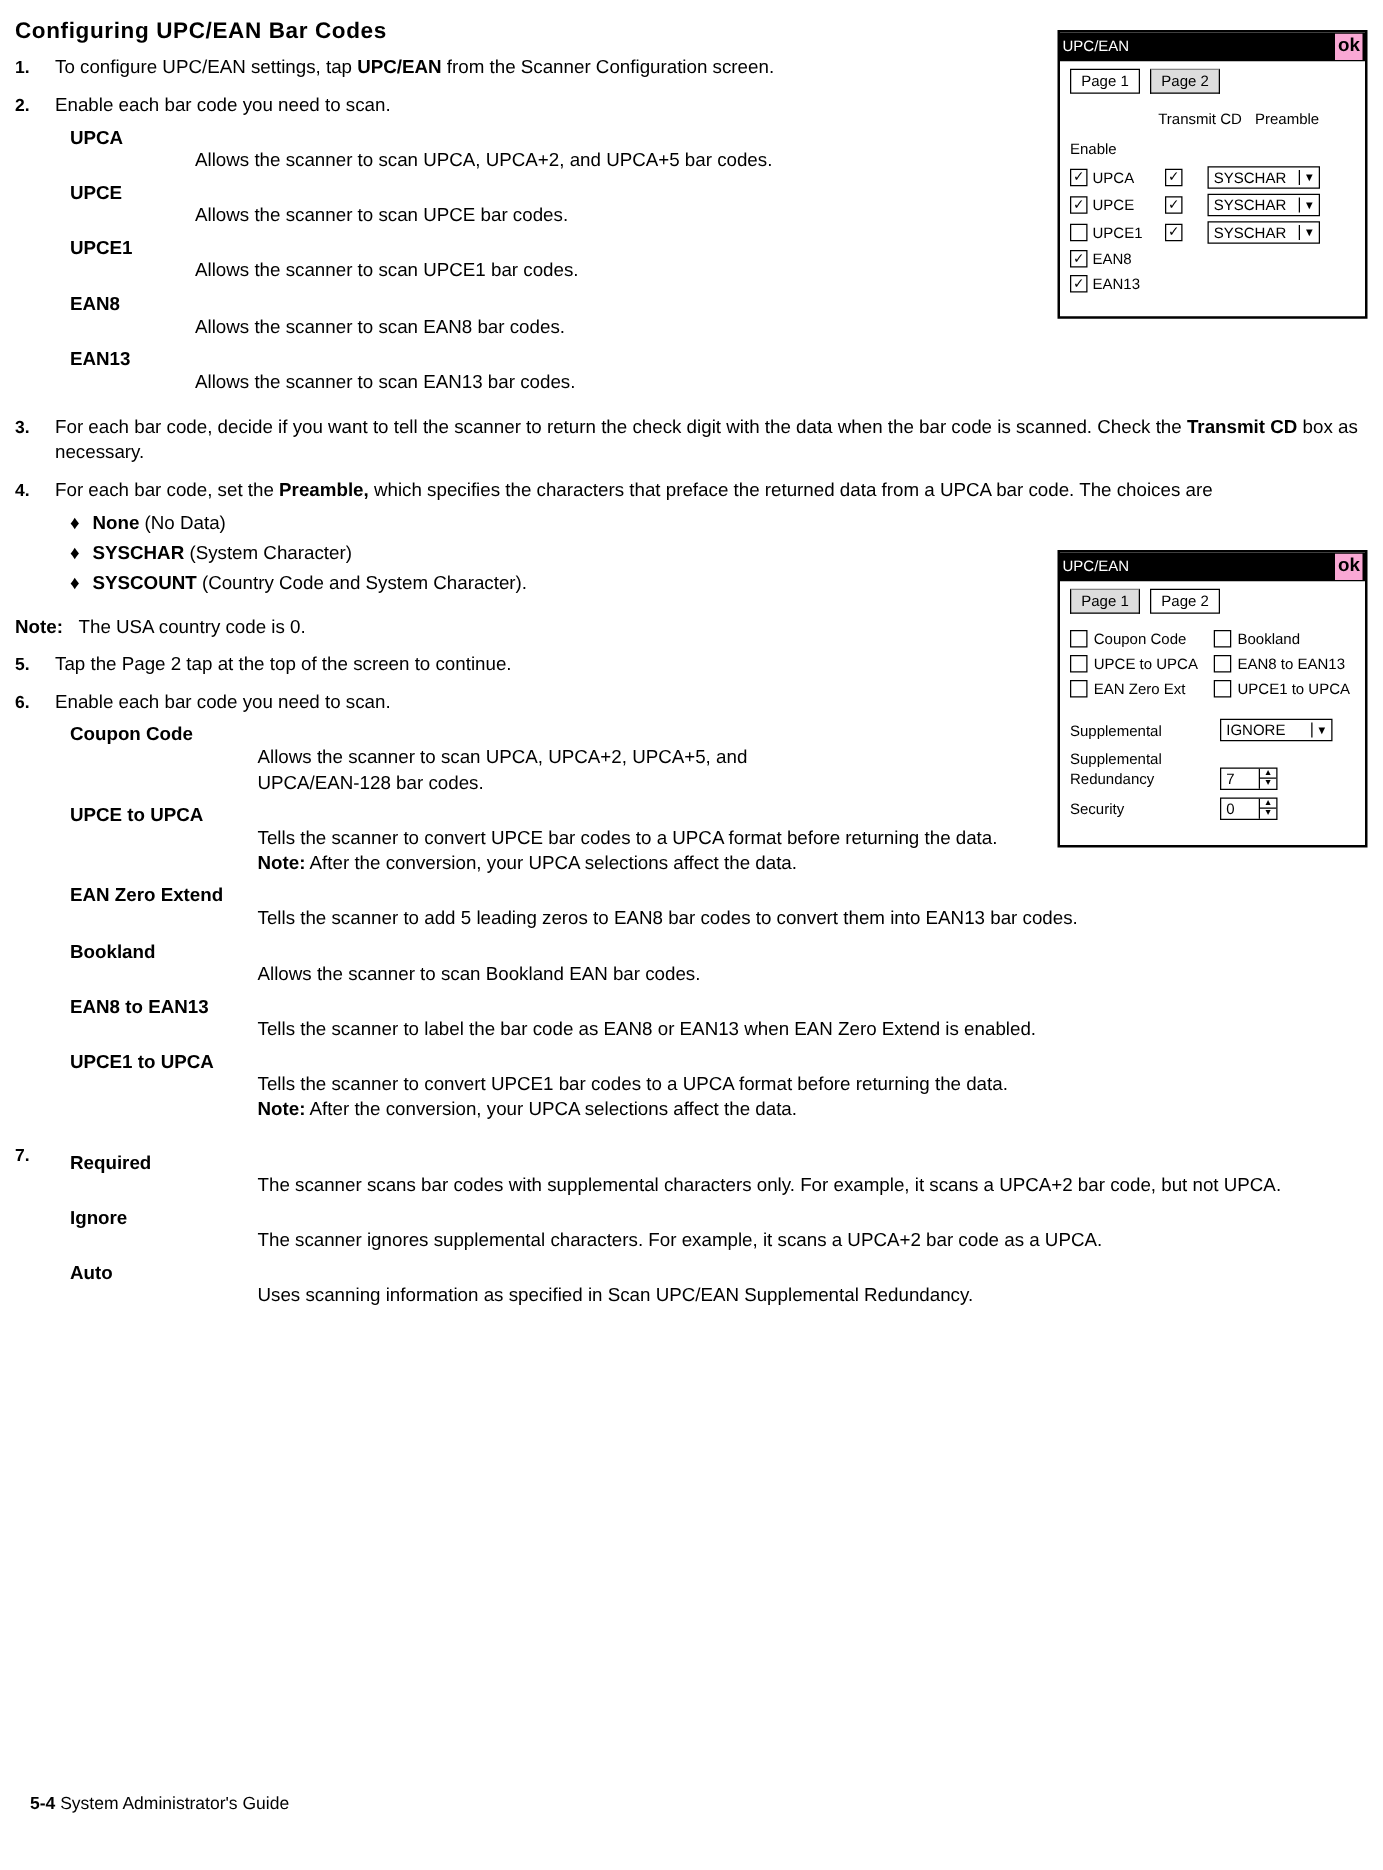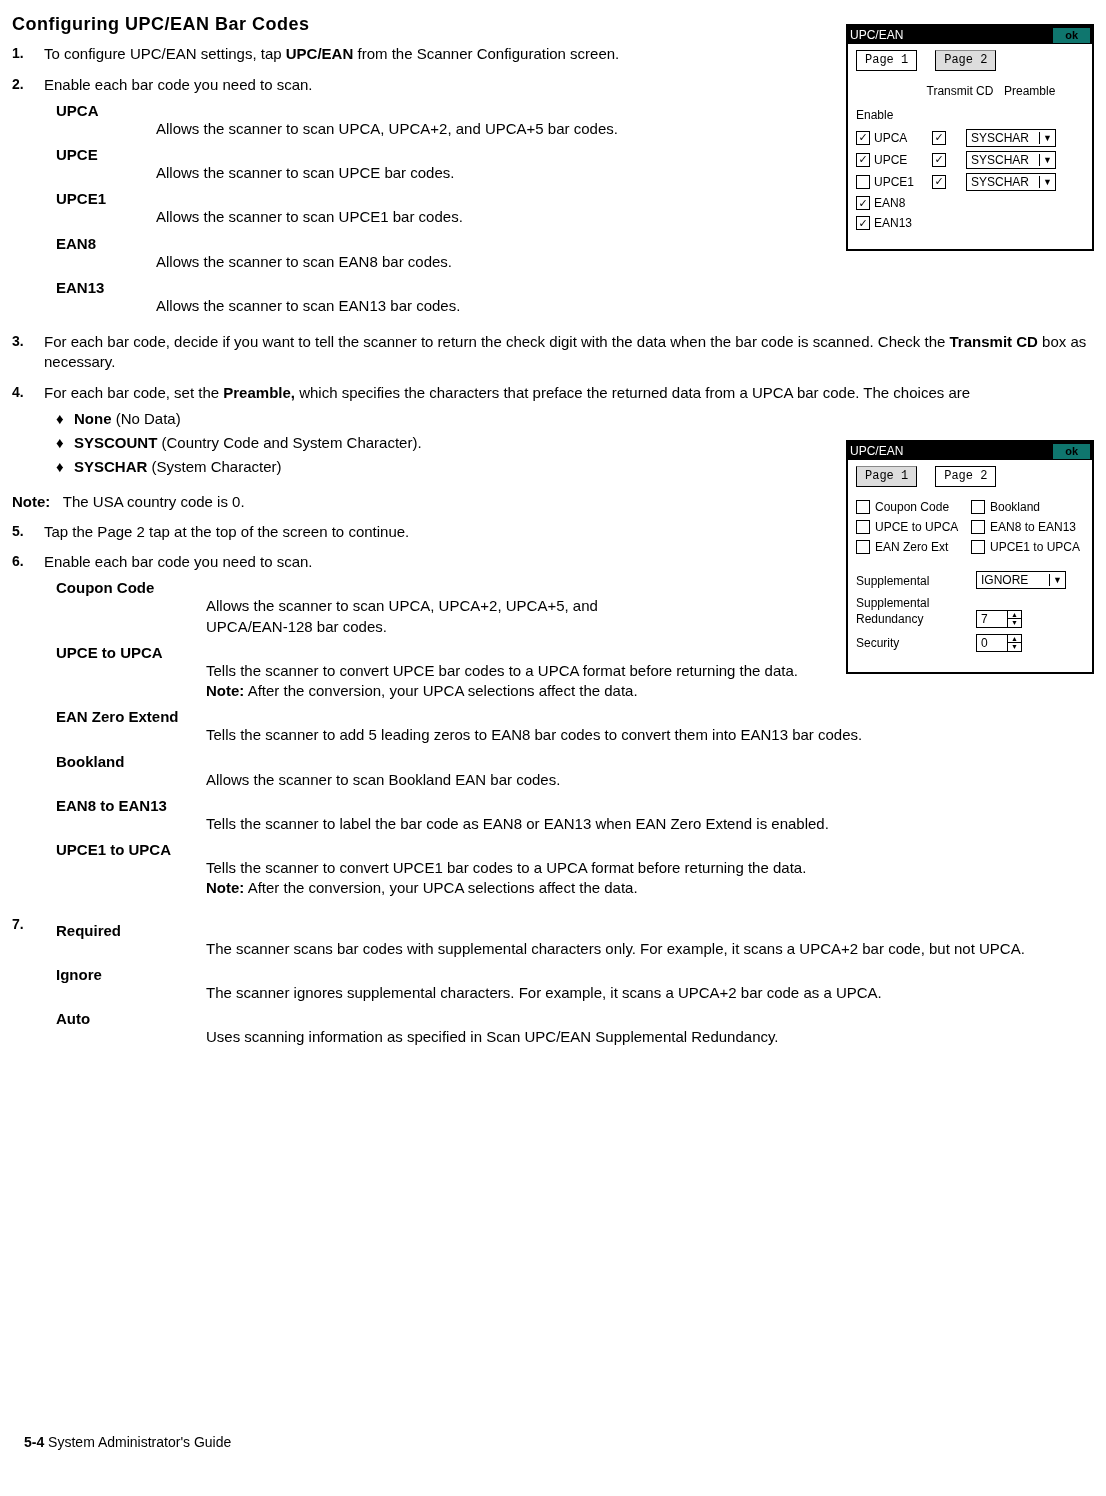--- a/index.html
+++ b/index.html
@@ -25,28 +25,28 @@
     .dialog-title {
       background: #000;
       color: #fff;
       display: flex;
       justify-content: space-between;
       align-items: center;
       padding: 1px 2px;
       font-size: 12px;
     }
     .ok-btn {
-      background: #0f766e;
+      background: #f9a8d4;
       color: #000;
-      font-size: 11px;
-      padding: 0 12px;
+      font-size: 15px;
+      padding: 0 2px;
       font-weight: bold;
     }
     .dialog-body { padding: 6px 8px 14px 8px; }
-    .tabs { display: flex; gap: 18px; margin-bottom: 12px; font-family: Liberation Mono, monospace; }
+    .tabs { display: flex; gap: 8px; margin-bottom: 12px; }
     .tab {
       border: 1px solid #000;
       padding: 1px 8px;
       font-size: 12px;
       background: #fff;
     }
     .tab.inactive { background: #ddd; border-top: 1px solid #888; }
     .col-headers { display: flex; font-size: 12px; margin-bottom: 6px; }
     .col-enable { width: 70px; margin-top: 24px; }
     .col-transmit { width: 68px; text-align: center; }
@@ -255,22 +255,22 @@
       <div class="li-body">
         <span>For each bar code, decide if you want to tell the scanner to return the check digit with the data when the bar code is scanned.  Check the </span><b>Transmit CD</b><span> box as necessary.</span>
       </div>
     </li>
     <li>
       <span class="num">4.</span>
       <div class="li-body">
         <div><span>For each bar code, set the </span><b>Preamble,</b><span> which specifies the characters that preface the returned data from a UPCA bar code.  The choices are</span></div>
         <div class="bullets">
           <div><span class="diamond">♦</span><b>None</b><span> (No Data)</span></div>
+          <div><span class="diamond">♦</span><b>SYSCHAR</b><span> (System Character)</span></div>
           <div><span class="diamond">♦</span><b>SYSCOUNT</b><span> (Country Code and System Character).</span></div>
-          <div><span class="diamond">♦</span><b>SYSCHAR</b><span> (System Character)</span></div>
         </div>
       </div>
     </li>
   </ol>
 
   <div class="note-line">
     <b>Note:</b>&nbsp;&nbsp;&nbsp;<span>The USA country code is 0.</span>
   </div>
 
   <ol class="main-list">

